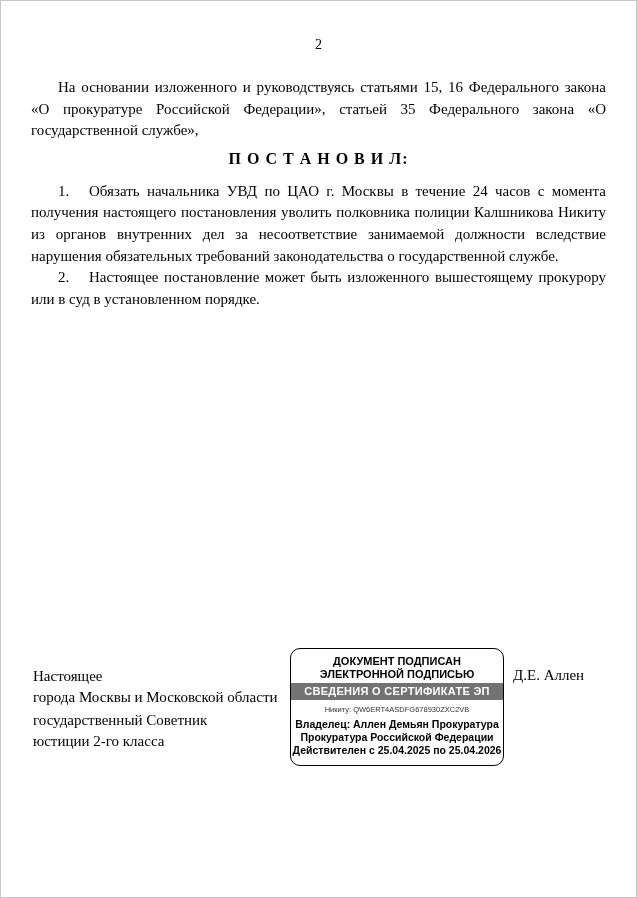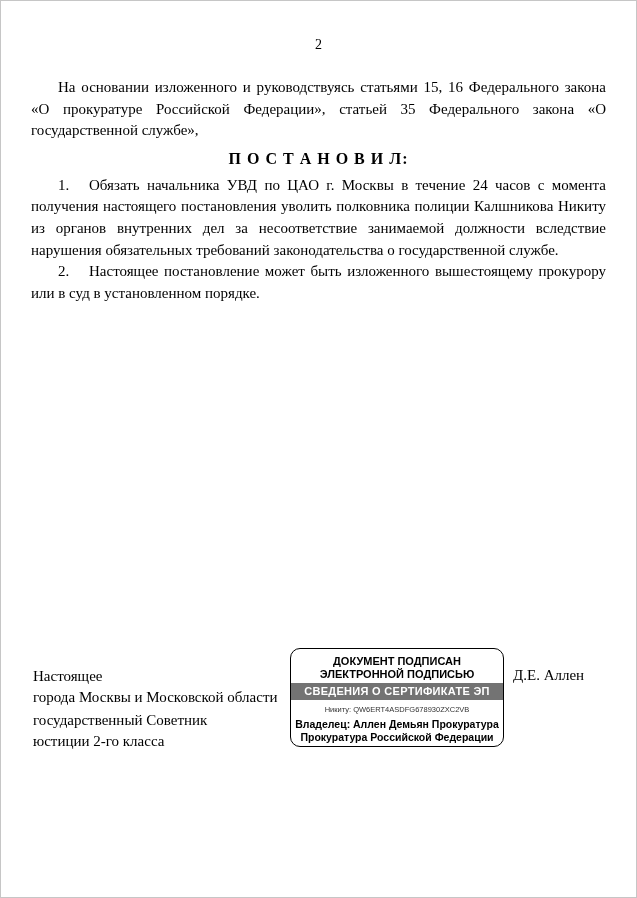--- a/index.html
+++ b/index.html
@@ -35,21 +35,21 @@
     text-indent: 27px;
   }
   .resolution-heading {
     margin-top: 7px;
     font-size: 16px;
     font-weight: bold;
     text-align: center;
     letter-spacing: 1px;
     line-height: 20px;
   }
-  .items { margin-top: 6px; }
+  .items { margin-top: 12px; }
   .item-num {
     display: inline-block;
     width: 31px;
     text-indent: 0;
   }
   .signature-block {
     position: absolute;
     left: 32px;
     top: 665px;
     font-size: 15px;
@@ -60,21 +60,21 @@
     position: absolute;
     left: 512px;
     top: 666px;
     font-size: 15px;
   }
   .stamp {
     position: absolute;
     left: 289px;
     top: 647px;
     width: 214px;
-    height: 99px;
+    height: 118px;
     background: #ffffff;
     border: 1.5px solid #000000;
     border-radius: 10px;
     font-family: "Liberation Sans", "DejaVu Sans", sans-serif;
     text-align: center;
     overflow: hidden;
   }
   .stamp-title {
     margin-top: 6px;
     font-size: 11px;

